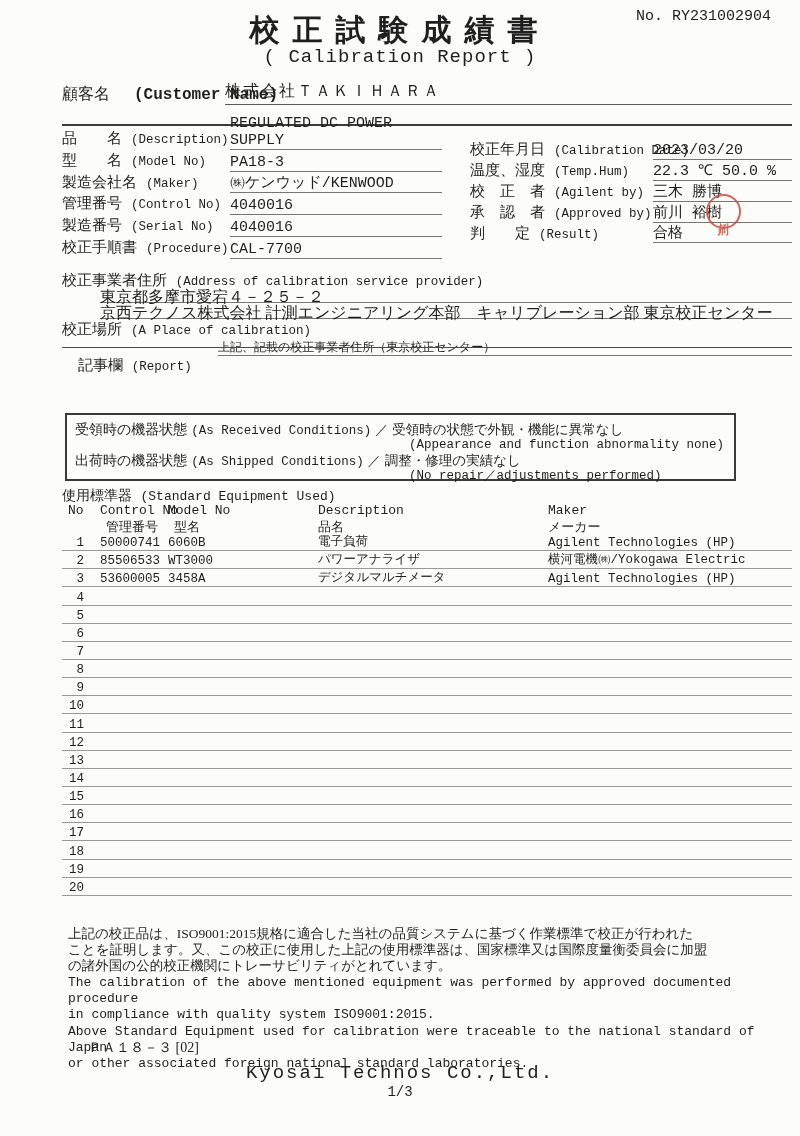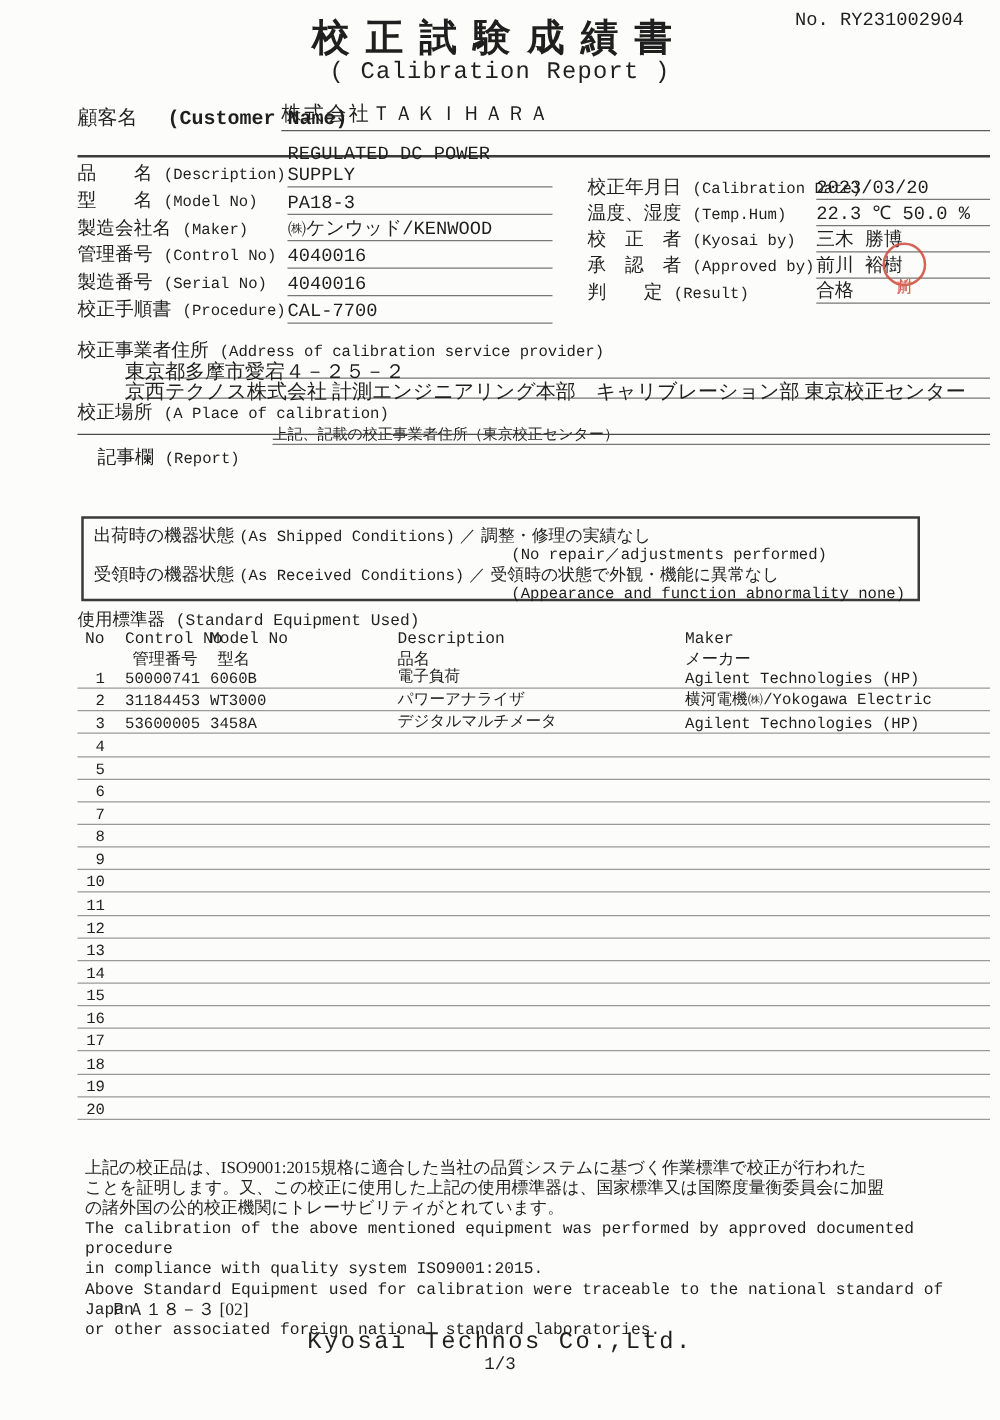--- a/index.html
+++ b/index.html
@@ -155,21 +155,21 @@
       </div>
 
       <div class="frow">
         <span class="flab">温度、湿度</span>
         <span class="fen">(Temp.Hum)</span>
         <span class="fval">22.3 ℃  50.0 %</span>
       </div>
 
       <div class="frow">
         <span class="flab">校　正　者</span>
-        <span class="fen">(Kyosai by)</span>
+        <span class="fen">(Agilent by)</span>
         <span class="fval">三木 勝博</span>
       </div>
 
       <div class="frow">
         <span class="flab">承　認　者</span>
         <span class="fen">(Approved by)</span>
         <span class="fval">前川 裕樹</span>
       </div>
 
       <div class="frow">
@@ -195,38 +195,38 @@
   </div>
 
   <div class="abs rule2"></div>
 
   <div class="abs report-label">
     <span>記事欄</span>
     <span class="fen">(Report)</span>
   </div>
 
   <div class="abs cond-box">
+    <div class="cond-row">
+      <div class="cond-l1">
+        <span class="cond-label">受領時の機器状態</span>
+        <span class="cond-en mono">(As Received Conditions)</span>
+        <span class="cond-sep">／</span>
+        <span class="cond-val">受領時の状態で外観・機能に異常なし</span>
+      </div>
+      <div class="cond-l2 mono">(Appearance and function abnormality none)</div>
+    </div>
     <div class="cond-row">
       <div class="cond-l1">
         <span class="cond-label">出荷時の機器状態</span>
         <span class="cond-en mono">(As Shipped Conditions)</span>
         <span class="cond-sep">／</span>
         <span class="cond-val">調整・修理の実績なし</span>
       </div>
       <div class="cond-l2 mono">(No repair／adjustments performed)</div>
     </div>
-    <div class="cond-row">
-      <div class="cond-l1">
-        <span class="cond-label">受領時の機器状態</span>
-        <span class="cond-en mono">(As Received Conditions)</span>
-        <span class="cond-sep">／</span>
-        <span class="cond-val">受領時の状態で外観・機能に異常なし</span>
-      </div>
-      <div class="cond-l2 mono">(Appearance and function abnormality none)</div>
-    </div>
   </div>
 
   <div class="abs equip-title">
     <span>使用標準器</span>
     <span class="fen">(Standard Equipment Used)</span>
   </div>
 
   <div class="abs ehead ehead1 mono">
     <span class="eh-no">No</span>
     <span class="eh-control">Control No</span>
@@ -246,21 +246,21 @@
       <div class="erow">
         <span class="ec-no">1</span>
         <span class="ec-control">50000741</span>
         <span class="ec-model">6060B</span>
         <span class="ec-desc">電子負荷</span>
         <span class="ec-maker">Agilent Technologies (HP)</span>
       </div>
 
       <div class="erow">
         <span class="ec-no">2</span>
-        <span class="ec-control">31184453</span>
+        <span class="ec-control">85506533</span>
         <span class="ec-model">WT3000</span>
         <span class="ec-desc">パワーアナライザ</span>
         <span class="ec-maker">横河電機㈱/Yokogawa Electric</span>
       </div>
 
       <div class="erow">
         <span class="ec-no">3</span>
         <span class="ec-control">53600005</span>
         <span class="ec-model">3458A</span>
         <span class="ec-desc">デジタルマルチメータ</span>

